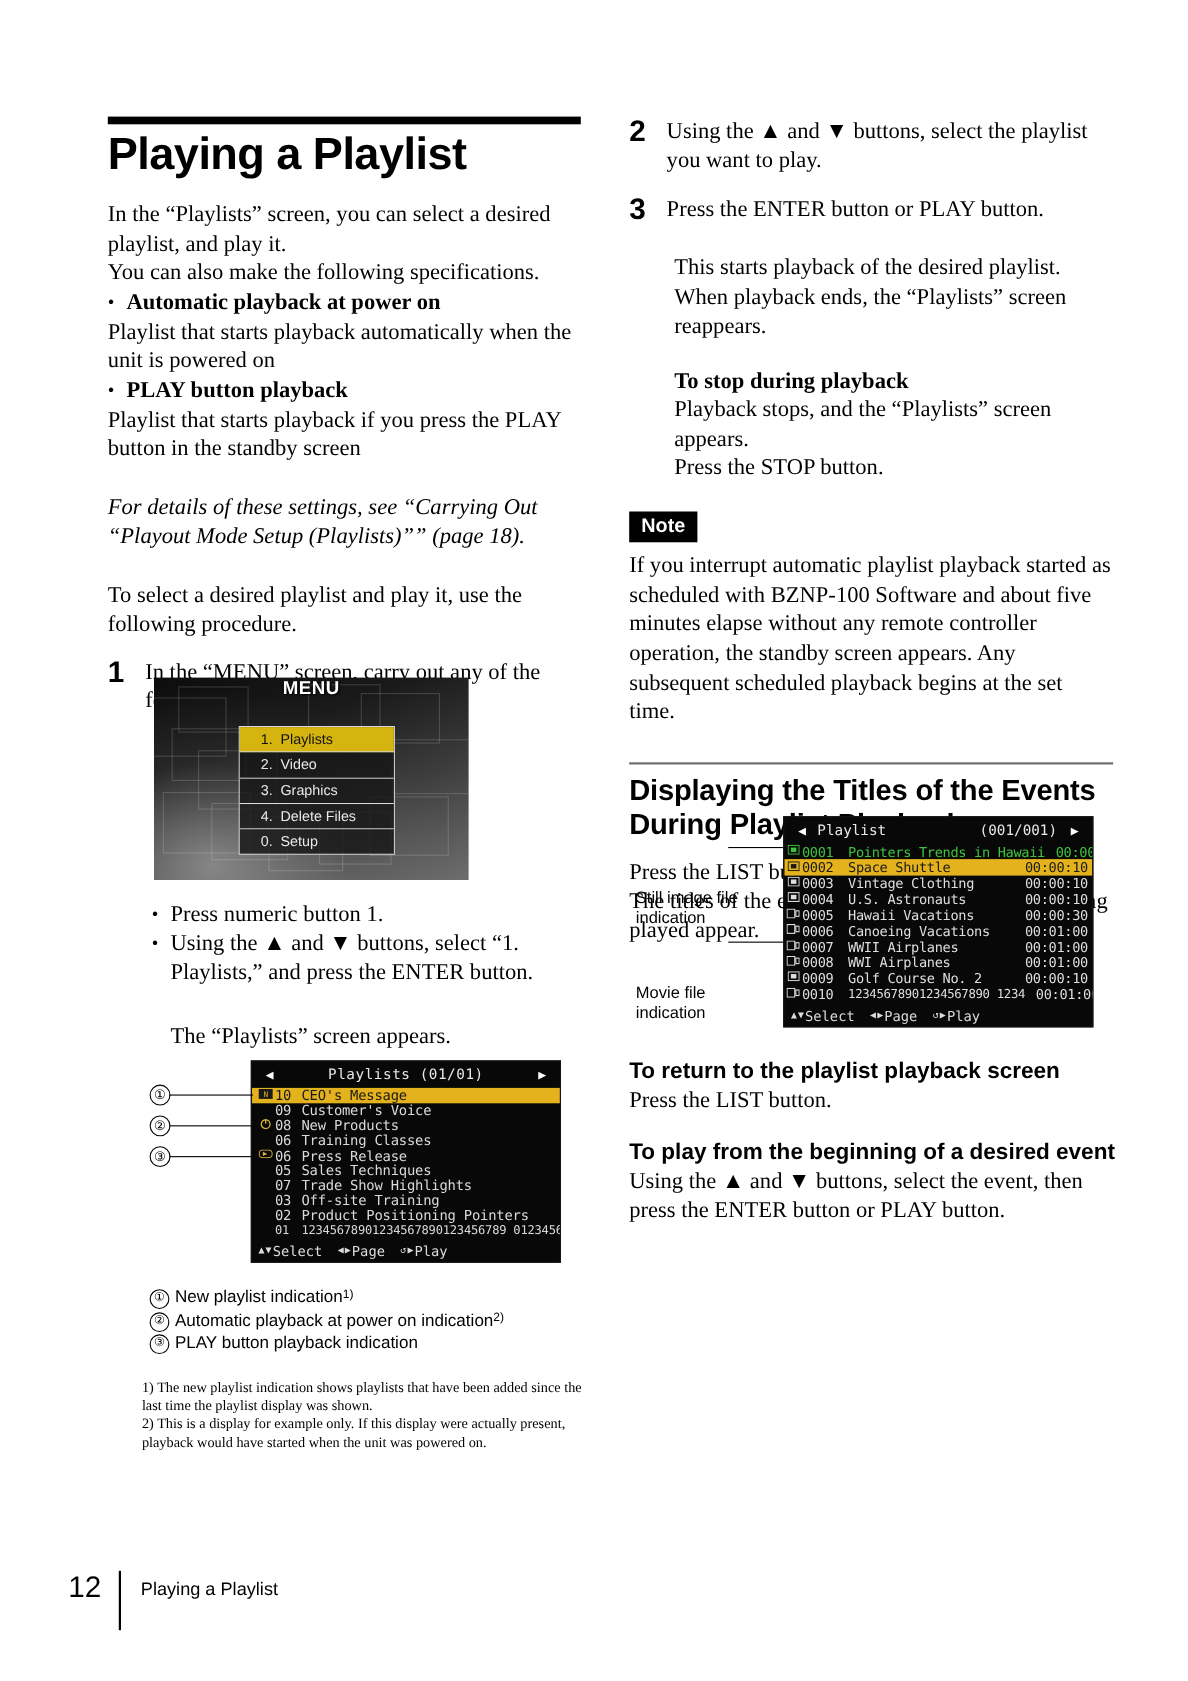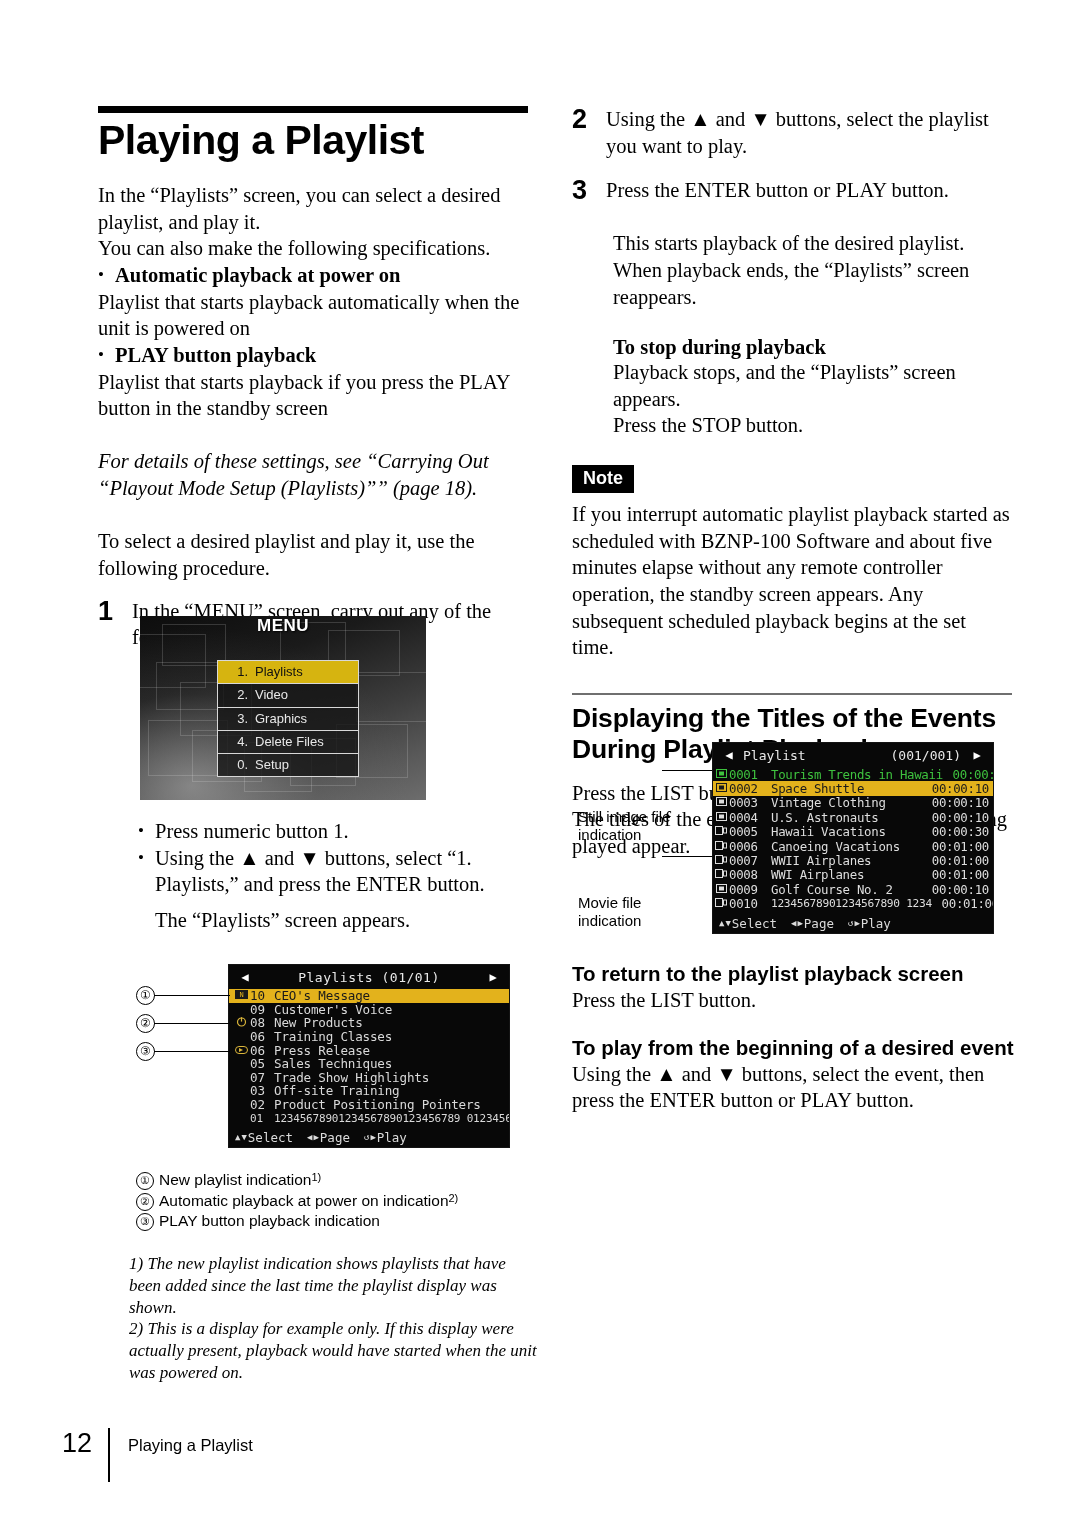--- a/index.html
+++ b/index.html
@@ -368,23 +368,22 @@
   sup.fn {
     font-size: 11px;
     vertical-align: super;
   }
   
   .footnotes {
     position: absolute;
     left: 129px;
     top: 1253px;
     width: 410px;
-    font-size: 17px;
+    font-size: 13px;
     line-height: 1.28;
-    font-style: italic;
   }
   
   .footer {
     position: absolute;
     left: 62px;
     top: 1428px;
     display: flex;
     align-items: flex-start;
   }
   .footer .pgno {
@@ -481,21 +480,21 @@
 
   <div style="position:absolute;left:138px;top:818px;width:400px;">
     <div class="bullet-row">
       <span class="dot">•</span>
       <span class="btxt">Press numeric button 1.</span>
     </div>
     <div class="bullet-row">
       <span class="dot">•</span>
       <span class="btxt">Using the ▲ and ▼ buttons, select “1. Playlists,” and press the ENTER button.</span>
     </div>
-    <p class="body" style="margin-top:9px;margin-left:17px;">The “Playlists” screen appears.</p>
+    <p class="body" style="margin-top:31px;margin-left:17px;">The “Playlists” screen appears.</p>
   </div>
 
   <div class="playlists-shot">
     <div class="osd-head">
       <span class="arrow">◀</span>
       <span class="htitle">Playlists (01/01)</span>
       <span class="arrow">▶</span>
     </div>
 
     <div class="pl-row sel">
@@ -669,21 +668,21 @@
     </div>
 
     <div class="ev-row first">
       <span class="ico">
         <svg width="11" height="9" viewBox="0 0 11 9">
             <rect x="0.5" y="0.5" width="10" height="8" fill="none" stroke="#3ec23e" stroke-width="1"></rect>
             <rect x="3" y="2.5" width="5" height="4" fill="#3ec23e"></rect>
           </svg>
       </span>
       <span class="enum">0001</span>
-      <span class="ename">Tourism Trends in Hawaii</span>
+      <span class="ename">Pointers Trends in Hawaii</span>
       <span class="etime">00:00:10</span>
     </div>
 
     <div class="ev-row sel">
       <span class="ico">
         <svg width="11" height="9" viewBox="0 0 11 9">
             <rect x="0.5" y="0.5" width="10" height="8" fill="none" stroke="#1a1a1a" stroke-width="1"></rect>
             <rect x="3" y="2.5" width="5" height="4" fill="#1a1a1a"></rect>
           </svg>
       </span>

